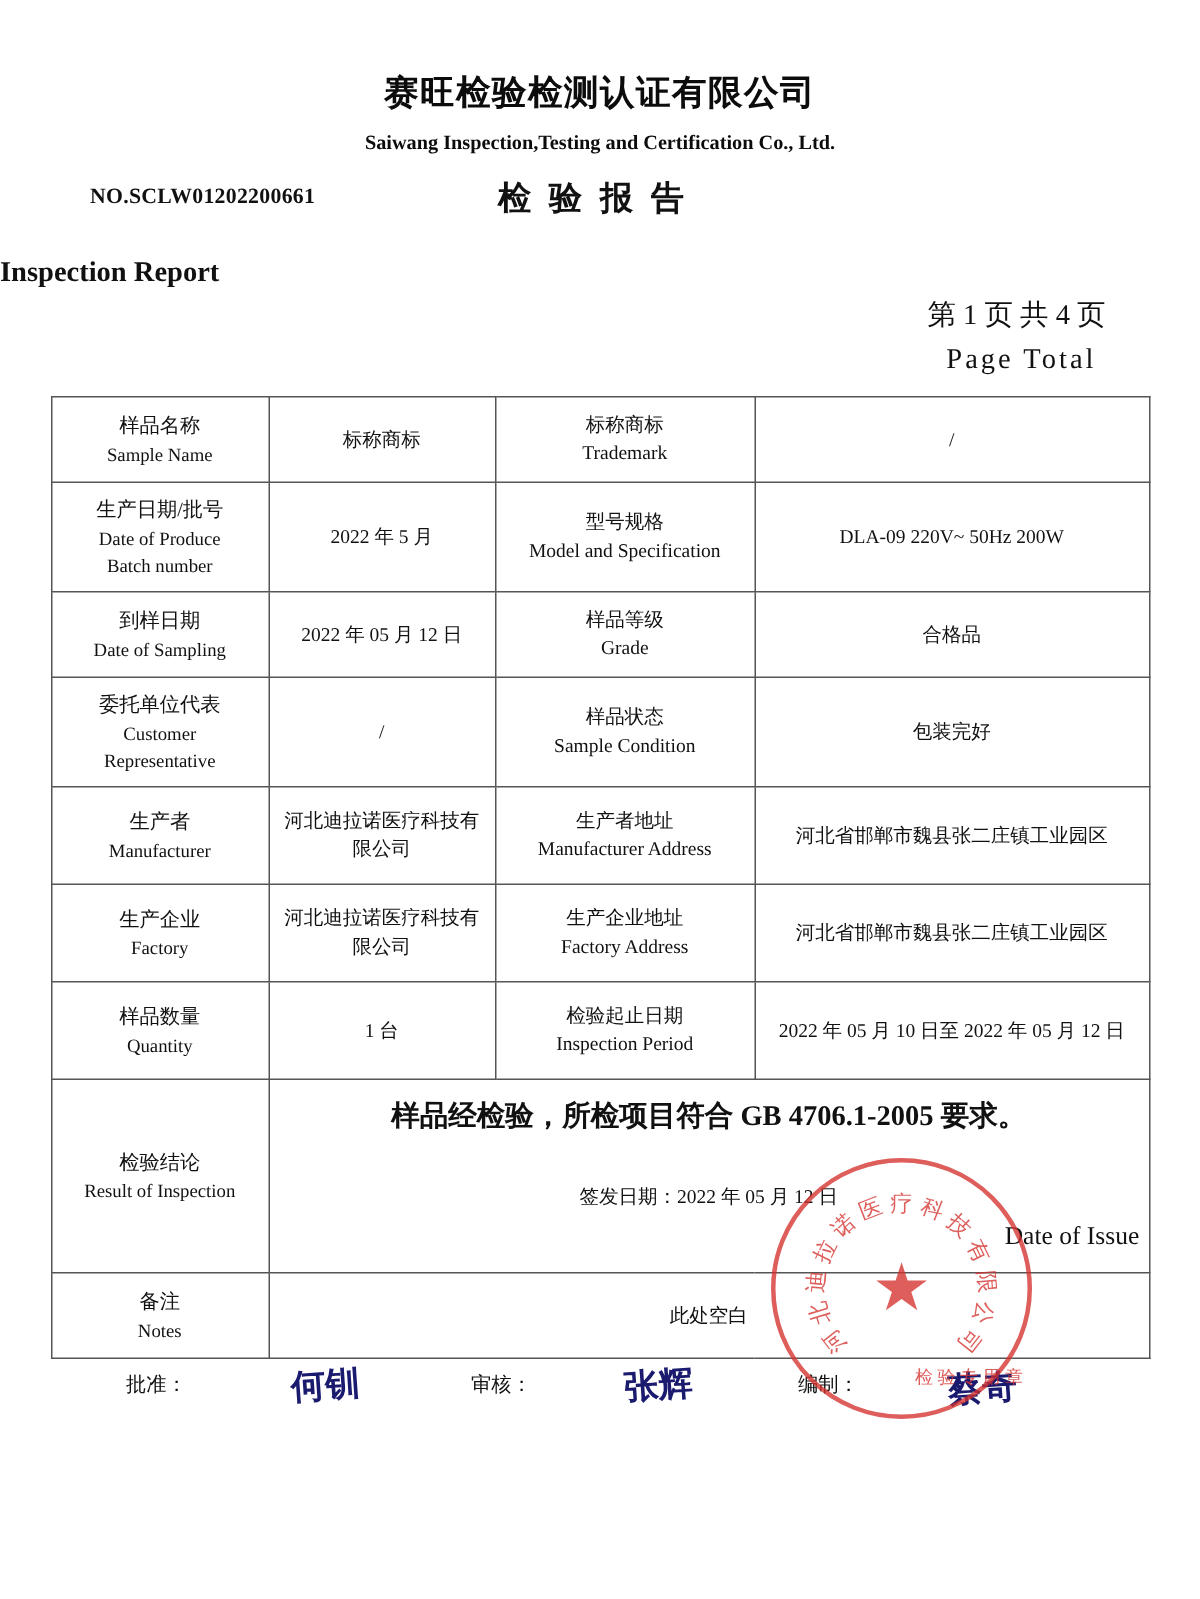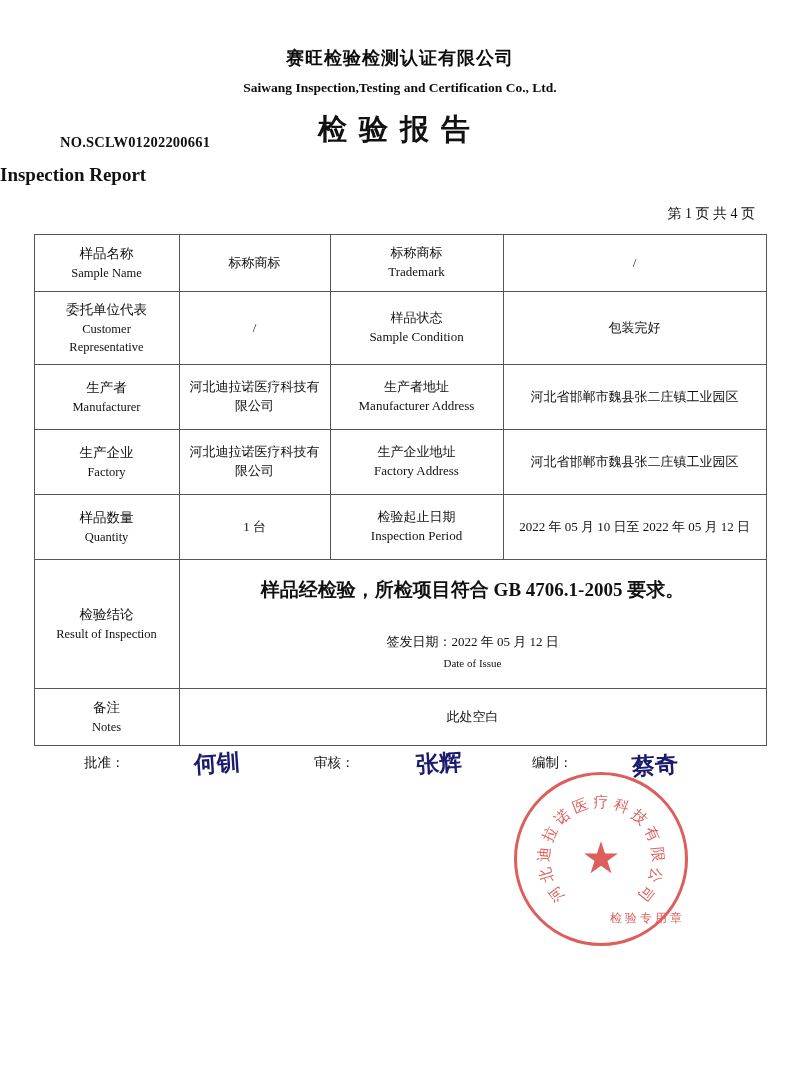--- a/index.html
+++ b/index.html
@@ -23,64 +23,64 @@
     padding: 0;
   }
 
   
   .header {
     text-align: center;
     padding-top: 46px;
   }
   .company-cn {
     font-family: "DejaVu Serif", "Liberation Serif", serif;
-    font-size: 18px;
+    font-size: 23px;
     font-weight: bold;
     letter-spacing: 1px;
     color: #0c0c0c;
   }
   .company-en {
     font-size: 13.5px;
     font-weight: bold;
     margin-top: 10px;
     color: #0c0c0c;
   }
 
   .title-row {
     position: relative;
     margin-top: 14px;
     height: 38px;
   }
   .report-no {
     position: absolute;
     left: 60px;
-    top: 24px;
+    top: 6px;
     font-size: 14.5px;
     font-weight: bold;
     letter-spacing: 0.2px;
   }
   .title-cn {
     text-align: center;
     font-family: "DejaVu Serif", "Liberation Serif", serif;
-    font-size: 29px;
+    font-size: 22px;
     font-weight: bold;
     letter-spacing: 12px;
   }
   .title-en {
     text-align: left;
     font-size: 19px;
     font-weight: bold;
     margin-top: 16px;
   }
 
   .pageinfo {
-    margin-top: 17px;
-    padding-right: 45px;
+    margin-top: 4px;
+    padding-right: 63px;
     text-align: right;
-    font-size: 14px;
+    font-size: 19px;
     line-height: 1.5;
   }
   .pageinfo .line2 {
     letter-spacing: 2px;
     padding-right: 6px;
   }
 
   
   table.report {
     width: 712px;
@@ -141,22 +141,22 @@
   .result-text {
     font-size: 19px;
     font-weight: bold;
   }
   .issue-line {
     margin-top: 30px;
     text-align: center;
     font-size: 13px;
   }
   .issue-en {
-    text-align: center;
-    font-size: 11px;
+    text-align: right;
+    font-size: 17px;
     margin-top: 4px;
   }
 
   
   .stamp {
     position: absolute;
     right: 112px;
     top: 772px;
     width: 168px;
     height: 168px;
@@ -242,39 +242,65 @@
   </div>
 
   <div class="title-row">
     <div class="report-no">NO.SCLW01202200661</div>
     <div class="title-cn">检验报告</div>
   </div>
   <div class="title-en">Inspection Report</div>
 
   <div class="pageinfo">
     <div class="line1">第 1 页  共 4 页</div>
+    <div class="line2">Page    Total</div>
   </div>
 
   <table class="report">
     <tbody>
 
       <tr>
         <td class="lbl cellblock h-std">
           <span class="cn">样品名称</span>
           <span class="en">Sample Name</span>
         </td>
         <td class="val">标称商标</td>
         <td class="lbl2 cellblock">
           <span class="cn">标称商标</span>
           <span class="en">Trademark</span>
         </td>
         <td class="val2">/</td>
       </tr>
 
-
+      <tr>
+        <td class="lbl cellblock h-xtall">
+          <span class="cn">生产日期/批号</span>
+          <span class="en">Date of Produce</span>
+          <span class="en">Batch number</span>
+        </td>
+        <td class="val">2022 年 5 月</td>
+        <td class="lbl2 cellblock">
+          <span class="cn">型号规格</span>
+          <span class="en">Model and Specification</span>
+        </td>
+        <td class="val2">DLA-09 220V~ 50Hz 200W</td>
+      </tr>
+
+      <tr>
+        <td class="lbl cellblock h-std">
+          <span class="cn">到样日期</span>
+          <span class="en">Date of Sampling</span>
+        </td>
+        <td class="val">2022 年 05 月 12 日</td>
+        <td class="lbl2 cellblock">
+          <span class="cn">样品等级</span>
+          <span class="en">Grade</span>
+        </td>
+        <td class="val2">合格品</td>
+      </tr>
 
       <tr>
         <td class="lbl cellblock h-xtall">
           <span class="cn">委托单位代表</span>
           <span class="en">Customer</span>
           <span class="en">Representative</span>
         </td>
         <td class="val">/</td>
         <td class="lbl2 cellblock">
           <span class="cn">样品状态</span>

